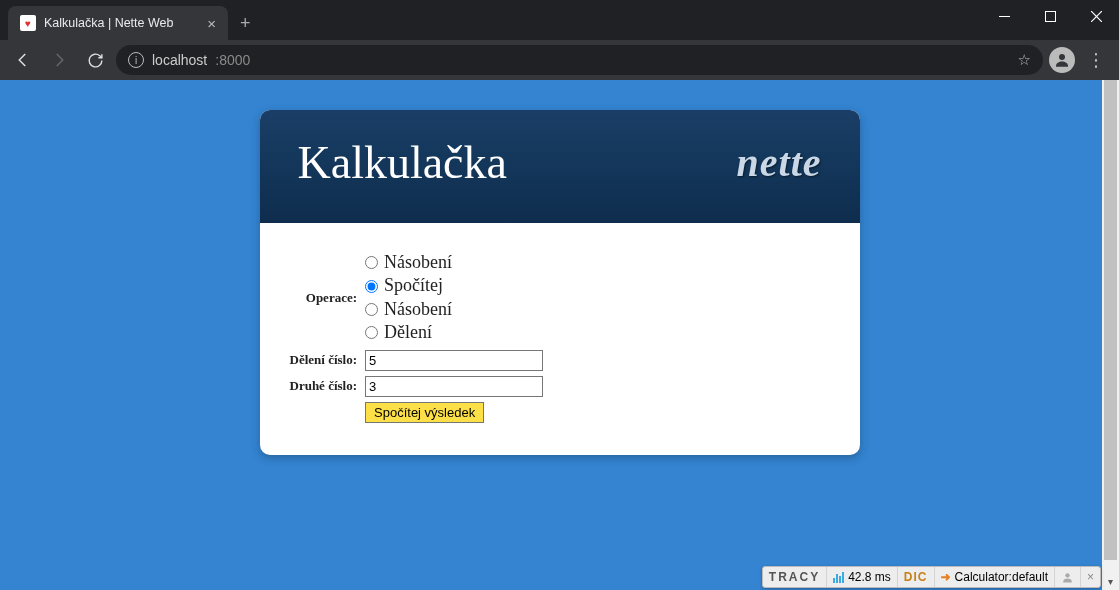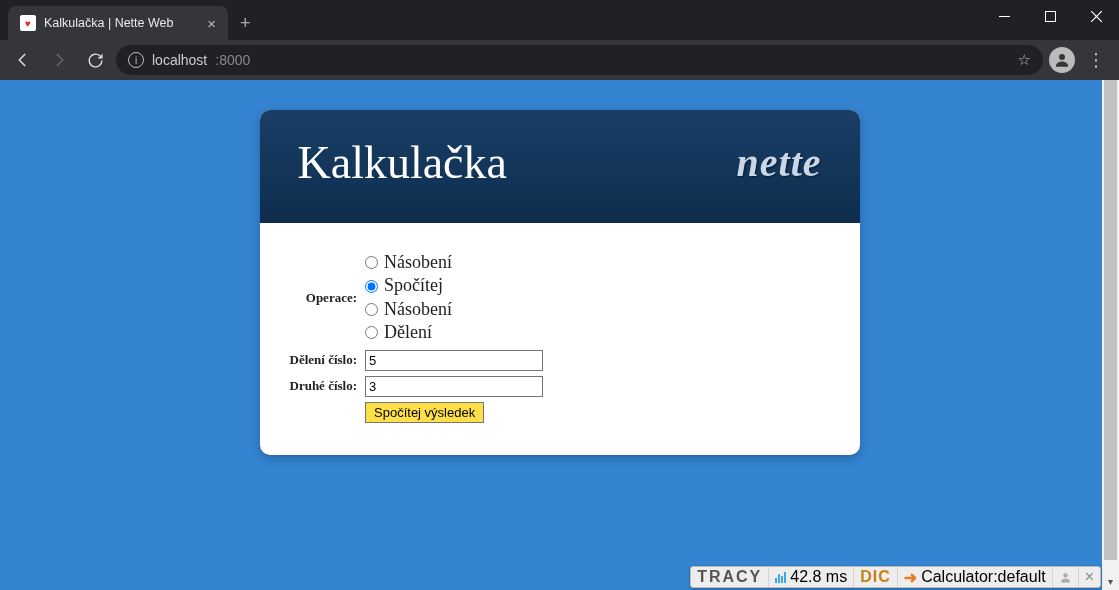--- a/index.html
+++ b/index.html
@@ -96,21 +96,21 @@
   input[type=submit] {
     font-family: Arial, sans-serif; font-size: 13px;
     background: #fde047; border:1px solid #767676; padding: 2px 8px; cursor:pointer;
   }
 
   
   .tracy {
     position: absolute; right: 18px; bottom: 2px;
     background: #ededed; border:1px solid #bbb; border-radius: 3px;
     display: flex; align-items: center; font-family: Tahoma, sans-serif;
-    font-size: 16px; height: 22px; box-shadow: 0 1px 3px rgba(0,0,0,0.3);
+    font-size: 12px; height: 22px; box-shadow: 0 1px 3px rgba(0,0,0,0.3);
   }
   .tracy .seg { padding: 0 6px; display:flex; align-items:center; gap:4px; height:100%; border-right:1px solid #d4d4d4; cursor:pointer;}
   .tracy .seg:last-child { border-right:none; }
   .tracy .logo { font-weight:bold; letter-spacing:2px; color:#555;}
   .tracy .bars { display:flex; gap:1px; align-items:flex-end; height:11px;}
   .tracy .bars span { width:2px; background:#3ba9e4;}
   .tracy .dic { color:#c7811a; font-weight:bold; letter-spacing:1px;}
   .tracy .route-arrow { color:#e67e22; font-weight:bold;}
   .tracy .user { color:#999;}
   .tracy .close { color:#888; padding:0 6px; cursor:pointer;}

